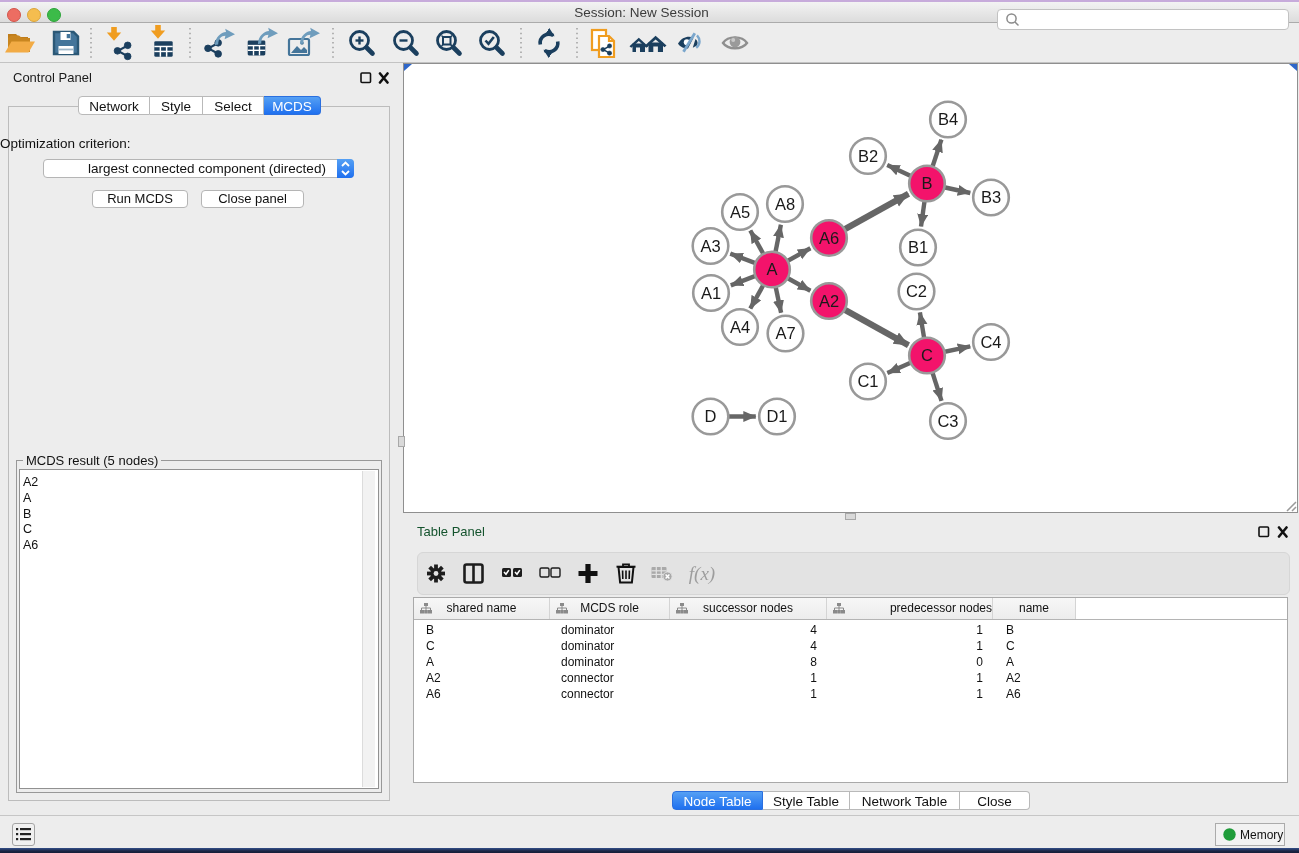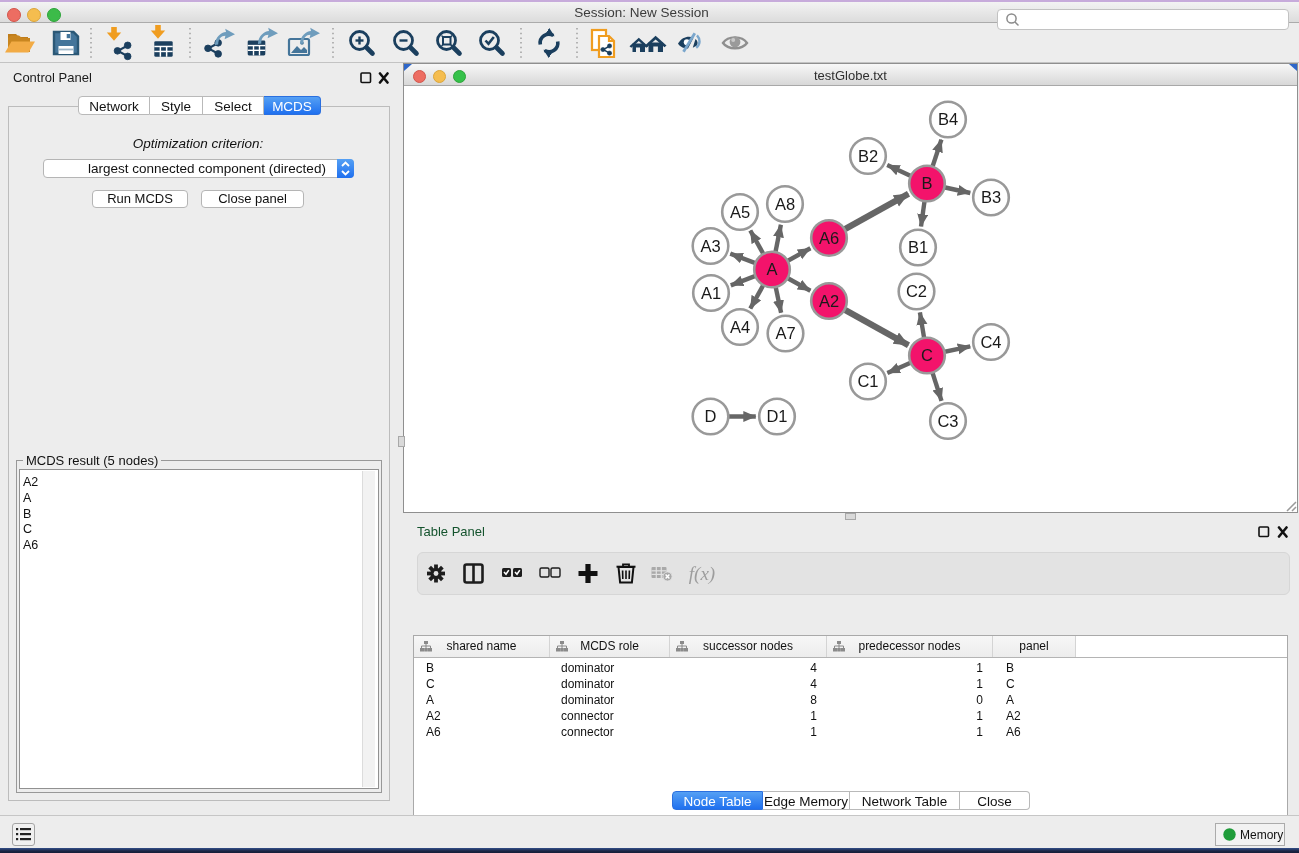--- a/index.html
+++ b/index.html
@@ -19,21 +19,21 @@
     background:#fff;border:1px solid #c2c2c2;border-radius:4px;}
   
   #cp-title{left:13px;top:70px;font-size:13px;color:#1a1a1a;}
   #cp-tabs{position:absolute;left:78px;top:96px;height:19px;}
   .tab{position:absolute;top:0;height:19px;line-height:19px;text-align:center;
     background:#fff;border:1px solid #b9b9b9;border-left:none;box-sizing:border-box;
     font-size:13.5px;color:#111;}
   .tabsel{background:linear-gradient(#55a0f4,#1f70ef);color:#fff;border-color:#2a6fdf;}
   #cp-pane{left:8px;top:106px;width:382px;height:695px;
     border:1px solid #bcbcbc;box-sizing:border-box;background:#ededed;}
-  #optlabel{left:0px;top:136px;width:396px;text-align:center;font-size:13.5px;color:#111;font-style:italic;}
+  #optlabel{left:0px;top:136px;width:396px;text-align:left;font-size:13.5px;color:#111;}
   #combo{left:43px;top:159px;width:311px;height:19px;background:#fff;
     border:1px solid #b5b5b5;border-radius:4px;box-sizing:border-box;}
   #combo .txt{position:absolute;left:13px;top:1px;font-size:13.5px;color:#111;padding-left:31px;}
   #combo .step{position:absolute;right:-1px;top:-1px;width:17px;height:19px;
     background:linear-gradient(#55a0f4,#1f70ef);border-radius:0 4px 4px 0;}
   .pbtn{position:absolute;top:190px;height:18px;background:#fff;
     border:1px solid #b5b5b5;border-radius:4px;box-sizing:border-box;
     font-size:13px;color:#111;text-align:center;line-height:16px;}
   #fieldset{left:16px;top:460px;width:366px;height:333px;
     border:1px solid #989898;box-sizing:border-box;}
@@ -50,21 +50,21 @@
   #nettitle{position:absolute;left:0;top:0;width:100%;height:22px;
     background:linear-gradient(#f7f7f7,#d8d8d8);border-bottom:1px solid #a8a8a8;box-sizing:border-box;}
   #nettitle .title{position:absolute;left:0;right:0;top:4px;text-align:center;
     font-size:13px;color:#2e2e2e;}
   .ntl{position:absolute;top:6px;width:11px;height:11px;border-radius:50%;}
   
   #tp-title{left:417px;top:524px;font-size:13px;color:#14532d;}
   #tp-toolbar{left:417px;top:552px;width:873px;height:43px;background:#e3e3e3;
     border:1px solid #d6d6d6;border-radius:6px;box-sizing:border-box;}
   #table{left:413px;top:597px;width:875px;height:186px;background:#fff;
-    border:1px solid #a9a9a9;box-sizing:border-box;margin-top:38px;}
+    border:1px solid #a9a9a9;box-sizing:border-box;}
   .th{position:absolute;top:0;height:21px;background:linear-gradient(#f7f7f7,#ececec);
     border-right:1px solid #d4d4d4;box-sizing:border-box;font-size:12px;color:#111;}
   #thead-bottom{position:absolute;left:0;top:21px;width:873px;height:1px;background:#b4b4b4;}
   .td{position:absolute;font-size:12px;color:#111;height:16px;line-height:16px;}
   
   #bot-tabs{left:672px;top:791px;height:19px;}
   
   #statusbar{left:0;top:815px;width:1299px;height:33px;background:#ededed;
     border-top:1px solid #c6c6c6;box-sizing:border-box;}
   #memory{position:absolute;left:1215px;top:7px;width:70px;height:23px;
@@ -288,26 +288,20 @@
 <div class="abs" id="listbox">
   <div class="li" style="top:5px;">A2</div>
   <div class="li" style="top:21px;">A</div>
   <div class="li" style="top:37px;">B</div>
   <div class="li" style="top:52px;">C</div>
   <div class="li" style="top:68px;">A6</div>
   <div class="sb"></div>
 </div>
 
 <div class="abs" id="netwin">
-  <div id="nettitle">
-    <div class="ntl" style="left:9px;background:#ed6d62;border:1px solid #d2554c;"></div>
-    <div class="ntl" style="left:29px;background:#f5bd4f;border:1px solid #dba63a;"></div>
-    <div class="ntl" style="left:49px;background:#35c14a;border:1px solid #2da43a;"></div>
-    <div class="title">testGlobe.txt</div>
-  </div>
   <div id="graph" style="position:absolute;left:0;top:22px;width:893px;height:426px;">
       <svg width="893" height="426" viewBox="0 0 893 426" style="position:absolute;left:0;top:0;">
 <defs>
 <marker id="arr" markerUnits="userSpaceOnUse" markerWidth="14" markerHeight="12" refX="12.5" refY="5.5" orient="auto">
             <path d="M0,0 L13,5.5 L0,11 Z" fill="#666"></path>
           </marker>
 <marker id="arrb" markerUnits="userSpaceOnUse" markerWidth="16" markerHeight="14" refX="14.5" refY="6.5" orient="auto">
             <path d="M0,0 L15,6.5 L0,13 Z" fill="#666"></path>
           </marker>
 </defs>
@@ -465,28 +459,28 @@
         <rect x="4.2" y="7" width="3.6" height="3.5" fill="#8a8a8a"></rect>
         <rect x="8" y="7" width="4" height="3.5" fill="#8a8a8a"></rect>
       </svg>MCDS role</div>
 <div class="th" style="left:256px;width:157px;line-height:21px;text-align:center;"><svg width="12" height="11" viewBox="0 0 12 11" style="position:absolute;left:6px;top:5px;">
         <rect x="4" y="0" width="4" height="3" fill="#8a8a8a"></rect>
         <path d="M6,3 V5 M1.5,5 H10.5 M1.5,5 V7 M6,5 V7 M10.5,5 V7" stroke="#8a8a8a" stroke-width="1" fill="none"></path>
         <rect x="0" y="7" width="4" height="3.5" fill="#8a8a8a"></rect>
         <rect x="4.2" y="7" width="3.6" height="3.5" fill="#8a8a8a"></rect>
         <rect x="8" y="7" width="4" height="3.5" fill="#8a8a8a"></rect>
       </svg>successor nodes</div>
-<div class="th" style="left:413px;width:166px;line-height:21px;text-align:center;"><svg width="12" height="11" viewBox="0 0 12 11" style="position:absolute;left:6px;top:5px;">
+<div class="th" style="left:413px;width:166px;line-height:21px;text-align:right;"><svg width="12" height="11" viewBox="0 0 12 11" style="position:absolute;left:6px;top:5px;">
         <rect x="4" y="0" width="4" height="3" fill="#8a8a8a"></rect>
         <path d="M6,3 V5 M1.5,5 H10.5 M1.5,5 V7 M6,5 V7 M10.5,5 V7" stroke="#8a8a8a" stroke-width="1" fill="none"></path>
         <rect x="0" y="7" width="4" height="3.5" fill="#8a8a8a"></rect>
         <rect x="4.2" y="7" width="3.6" height="3.5" fill="#8a8a8a"></rect>
         <rect x="8" y="7" width="4" height="3.5" fill="#8a8a8a"></rect>
       </svg>predecessor nodes</div>
-<div class="th" style="left:579px;width:83px;line-height:21px;text-align:center;">panel</div>
+<div class="th" style="left:579px;width:83px;line-height:21px;text-align:center;">name</div>
 <div id="thead-bottom"></div>
 <div class="td" style="left:12px;top:24px;">B</div>
 <div class="td" style="left:147px;top:24px;">dominator</div>
 <div class="td" style="left:323px;top:24px;width:80px;text-align:right;">4</div>
 <div class="td" style="left:489px;top:24px;width:80px;text-align:right;">1</div>
 <div class="td" style="left:592px;top:24px;">B</div>
 <div class="td" style="left:12px;top:40px;">C</div>
 <div class="td" style="left:147px;top:40px;">dominator</div>
 <div class="td" style="left:323px;top:40px;width:80px;text-align:right;">4</div>
 <div class="td" style="left:489px;top:40px;width:80px;text-align:right;">1</div>
@@ -502,21 +496,21 @@
 <div class="td" style="left:489px;top:72px;width:80px;text-align:right;">1</div>
 <div class="td" style="left:592px;top:72px;">A2</div>
 <div class="td" style="left:12px;top:88px;">A6</div>
 <div class="td" style="left:147px;top:88px;">connector</div>
 <div class="td" style="left:323px;top:88px;width:80px;text-align:right;">1</div>
 <div class="td" style="left:489px;top:88px;width:80px;text-align:right;">1</div>
 <div class="td" style="left:592px;top:88px;">A6</div>
 </div>
 <div class="abs" id="bot-tabs">
     <div class="tab tabsel" style="left:0;width:91px;border-left:1px solid #2a6fdf;border-radius:4px 0 0 4px;">Node Table</div>
-    <div class="tab" style="left:91px;width:87px;">Edge Memory</div>
+    <div class="tab" style="left:91px;width:87px;">Style Table</div>
     <div class="tab" style="left:178px;width:110px;">Network Table</div>
     <div class="tab" style="left:288px;width:70px;border-radius:0 4px 4px 0;">Close</div>
   </div>
 
 <div class="abs" id="statusbar">
     <div style="position:absolute;left:12px;top:7px;width:23px;height:23px;border:1px solid #a4a4a4;border-radius:3px;background:#f0f0f0;box-sizing:border-box;">
       <svg width="15" height="13" viewBox="0 0 15 13" style="position:absolute;left:3px;top:4px;">
         <g fill="#222">
           <rect x="0" y="0" width="2.2" height="2.2"></rect>
           <rect x="4" y="0" width="11" height="2.2"></rect>

